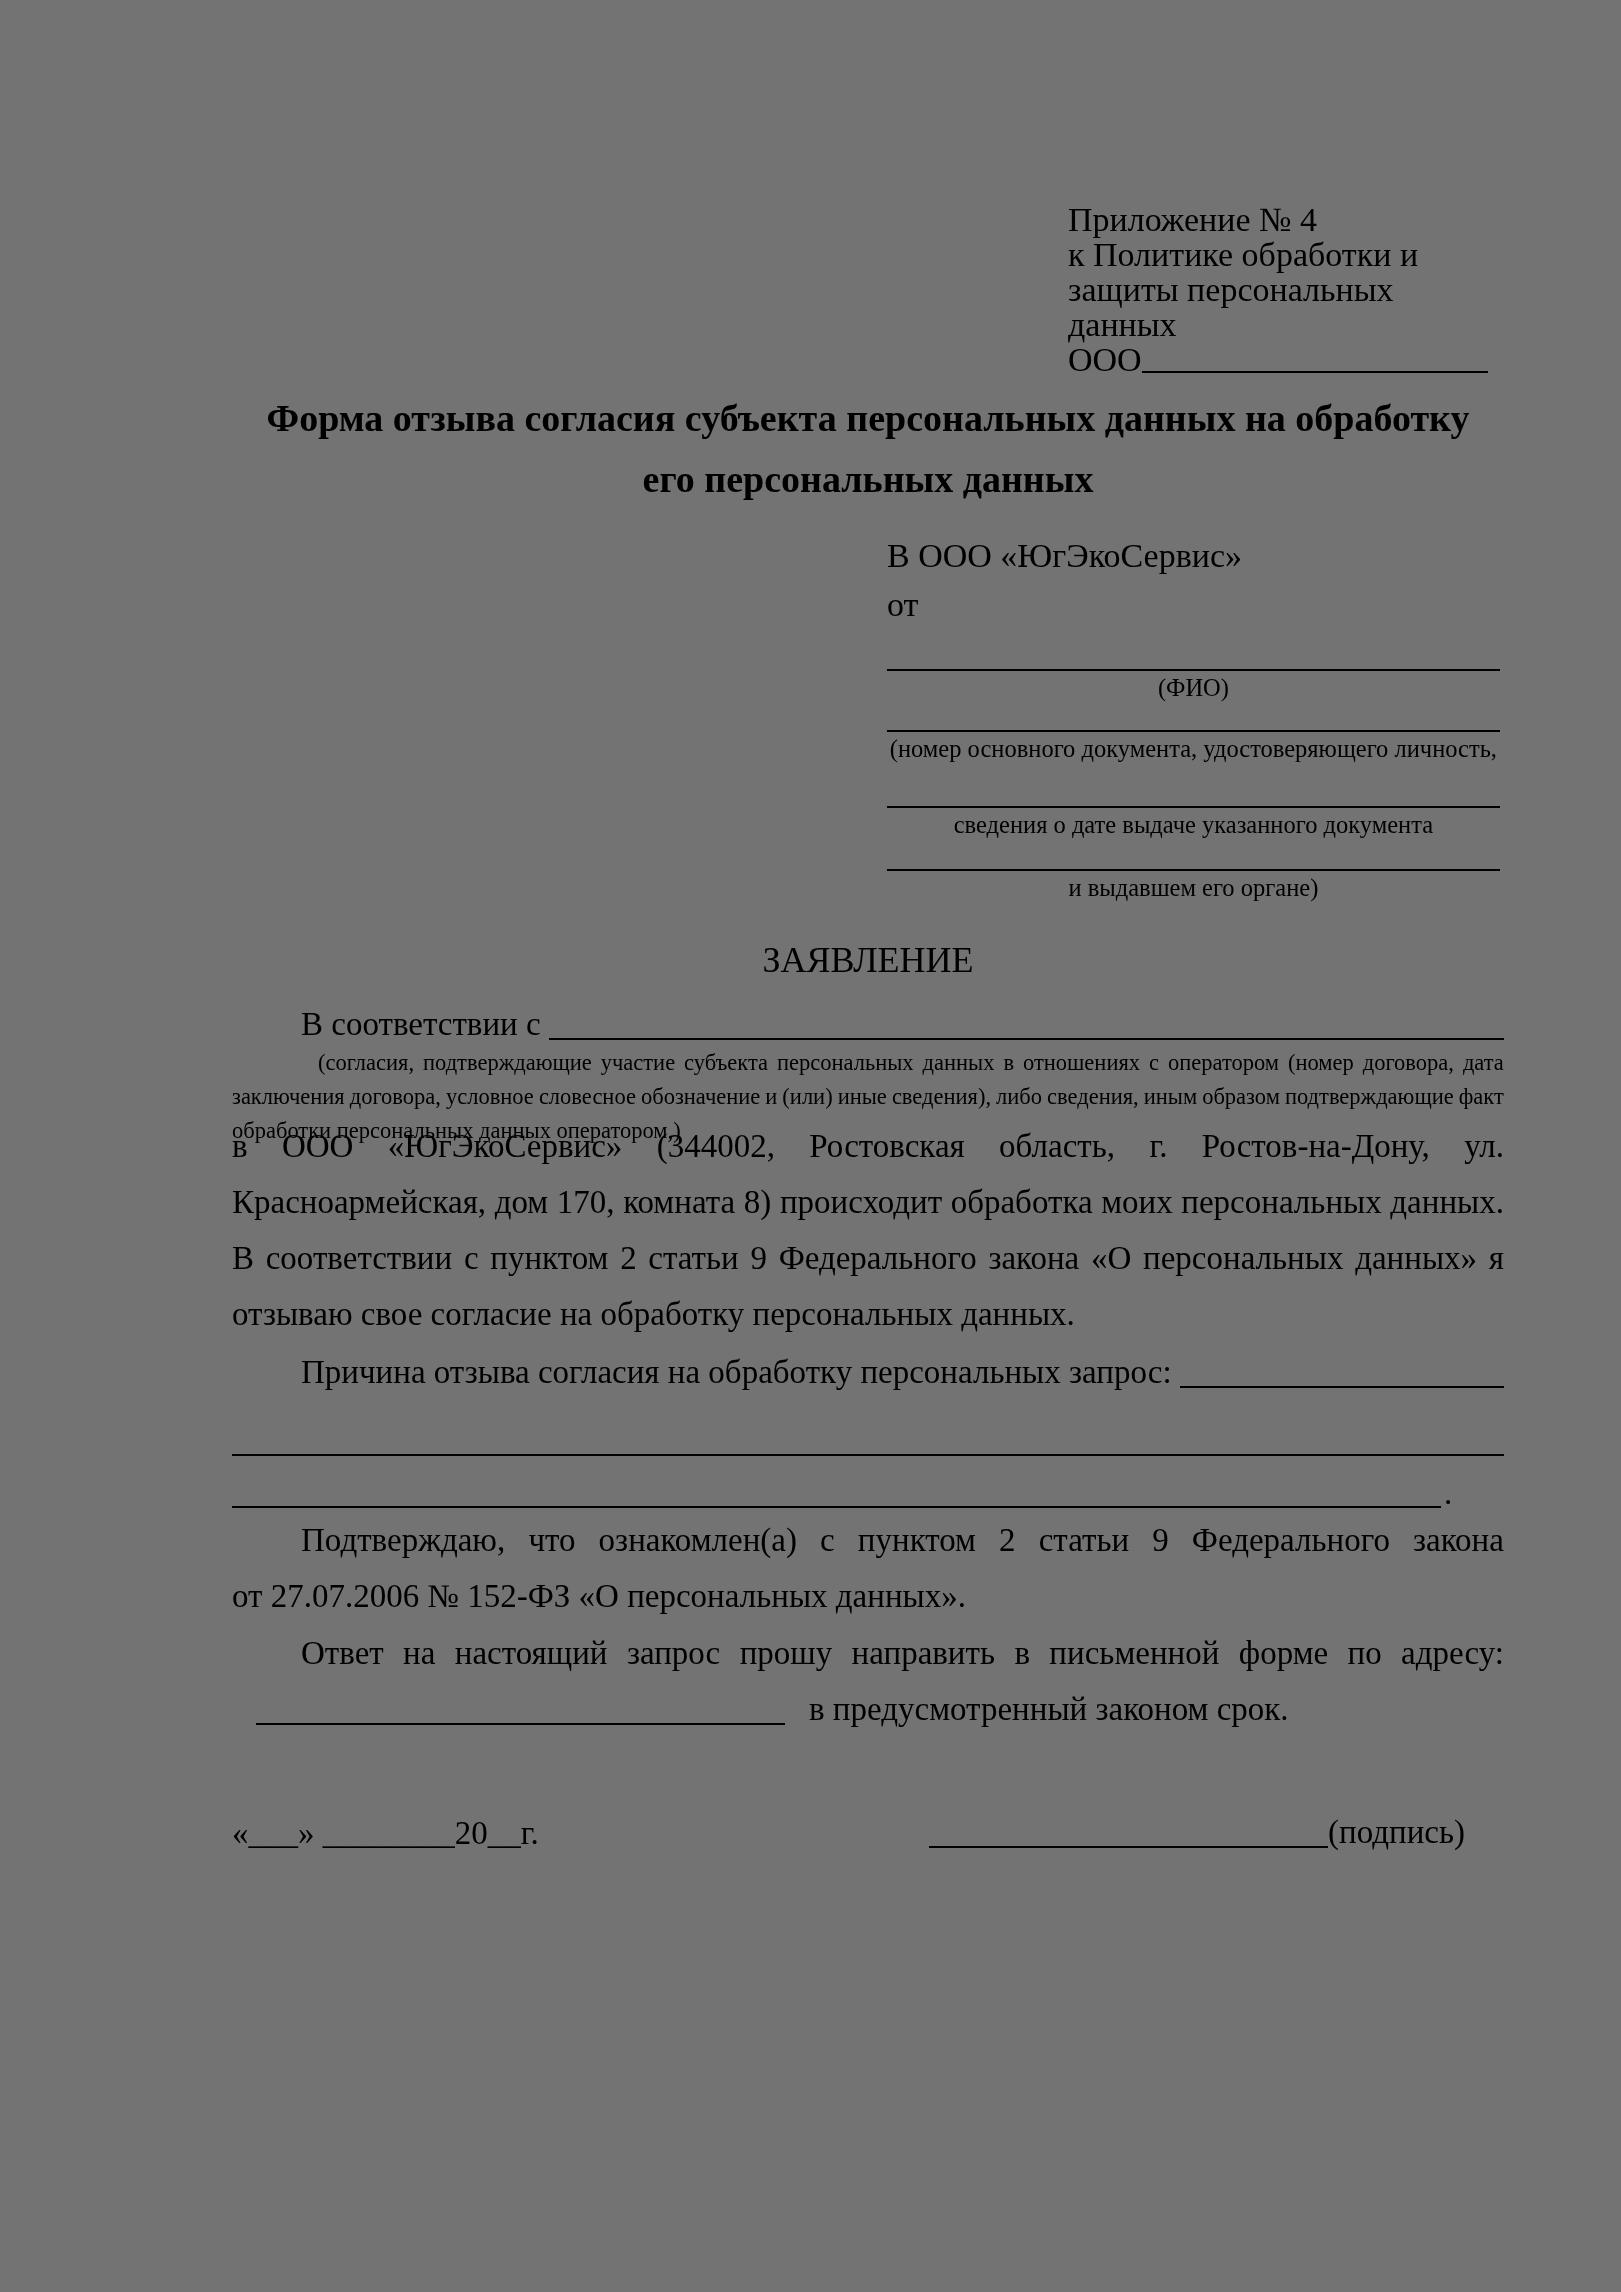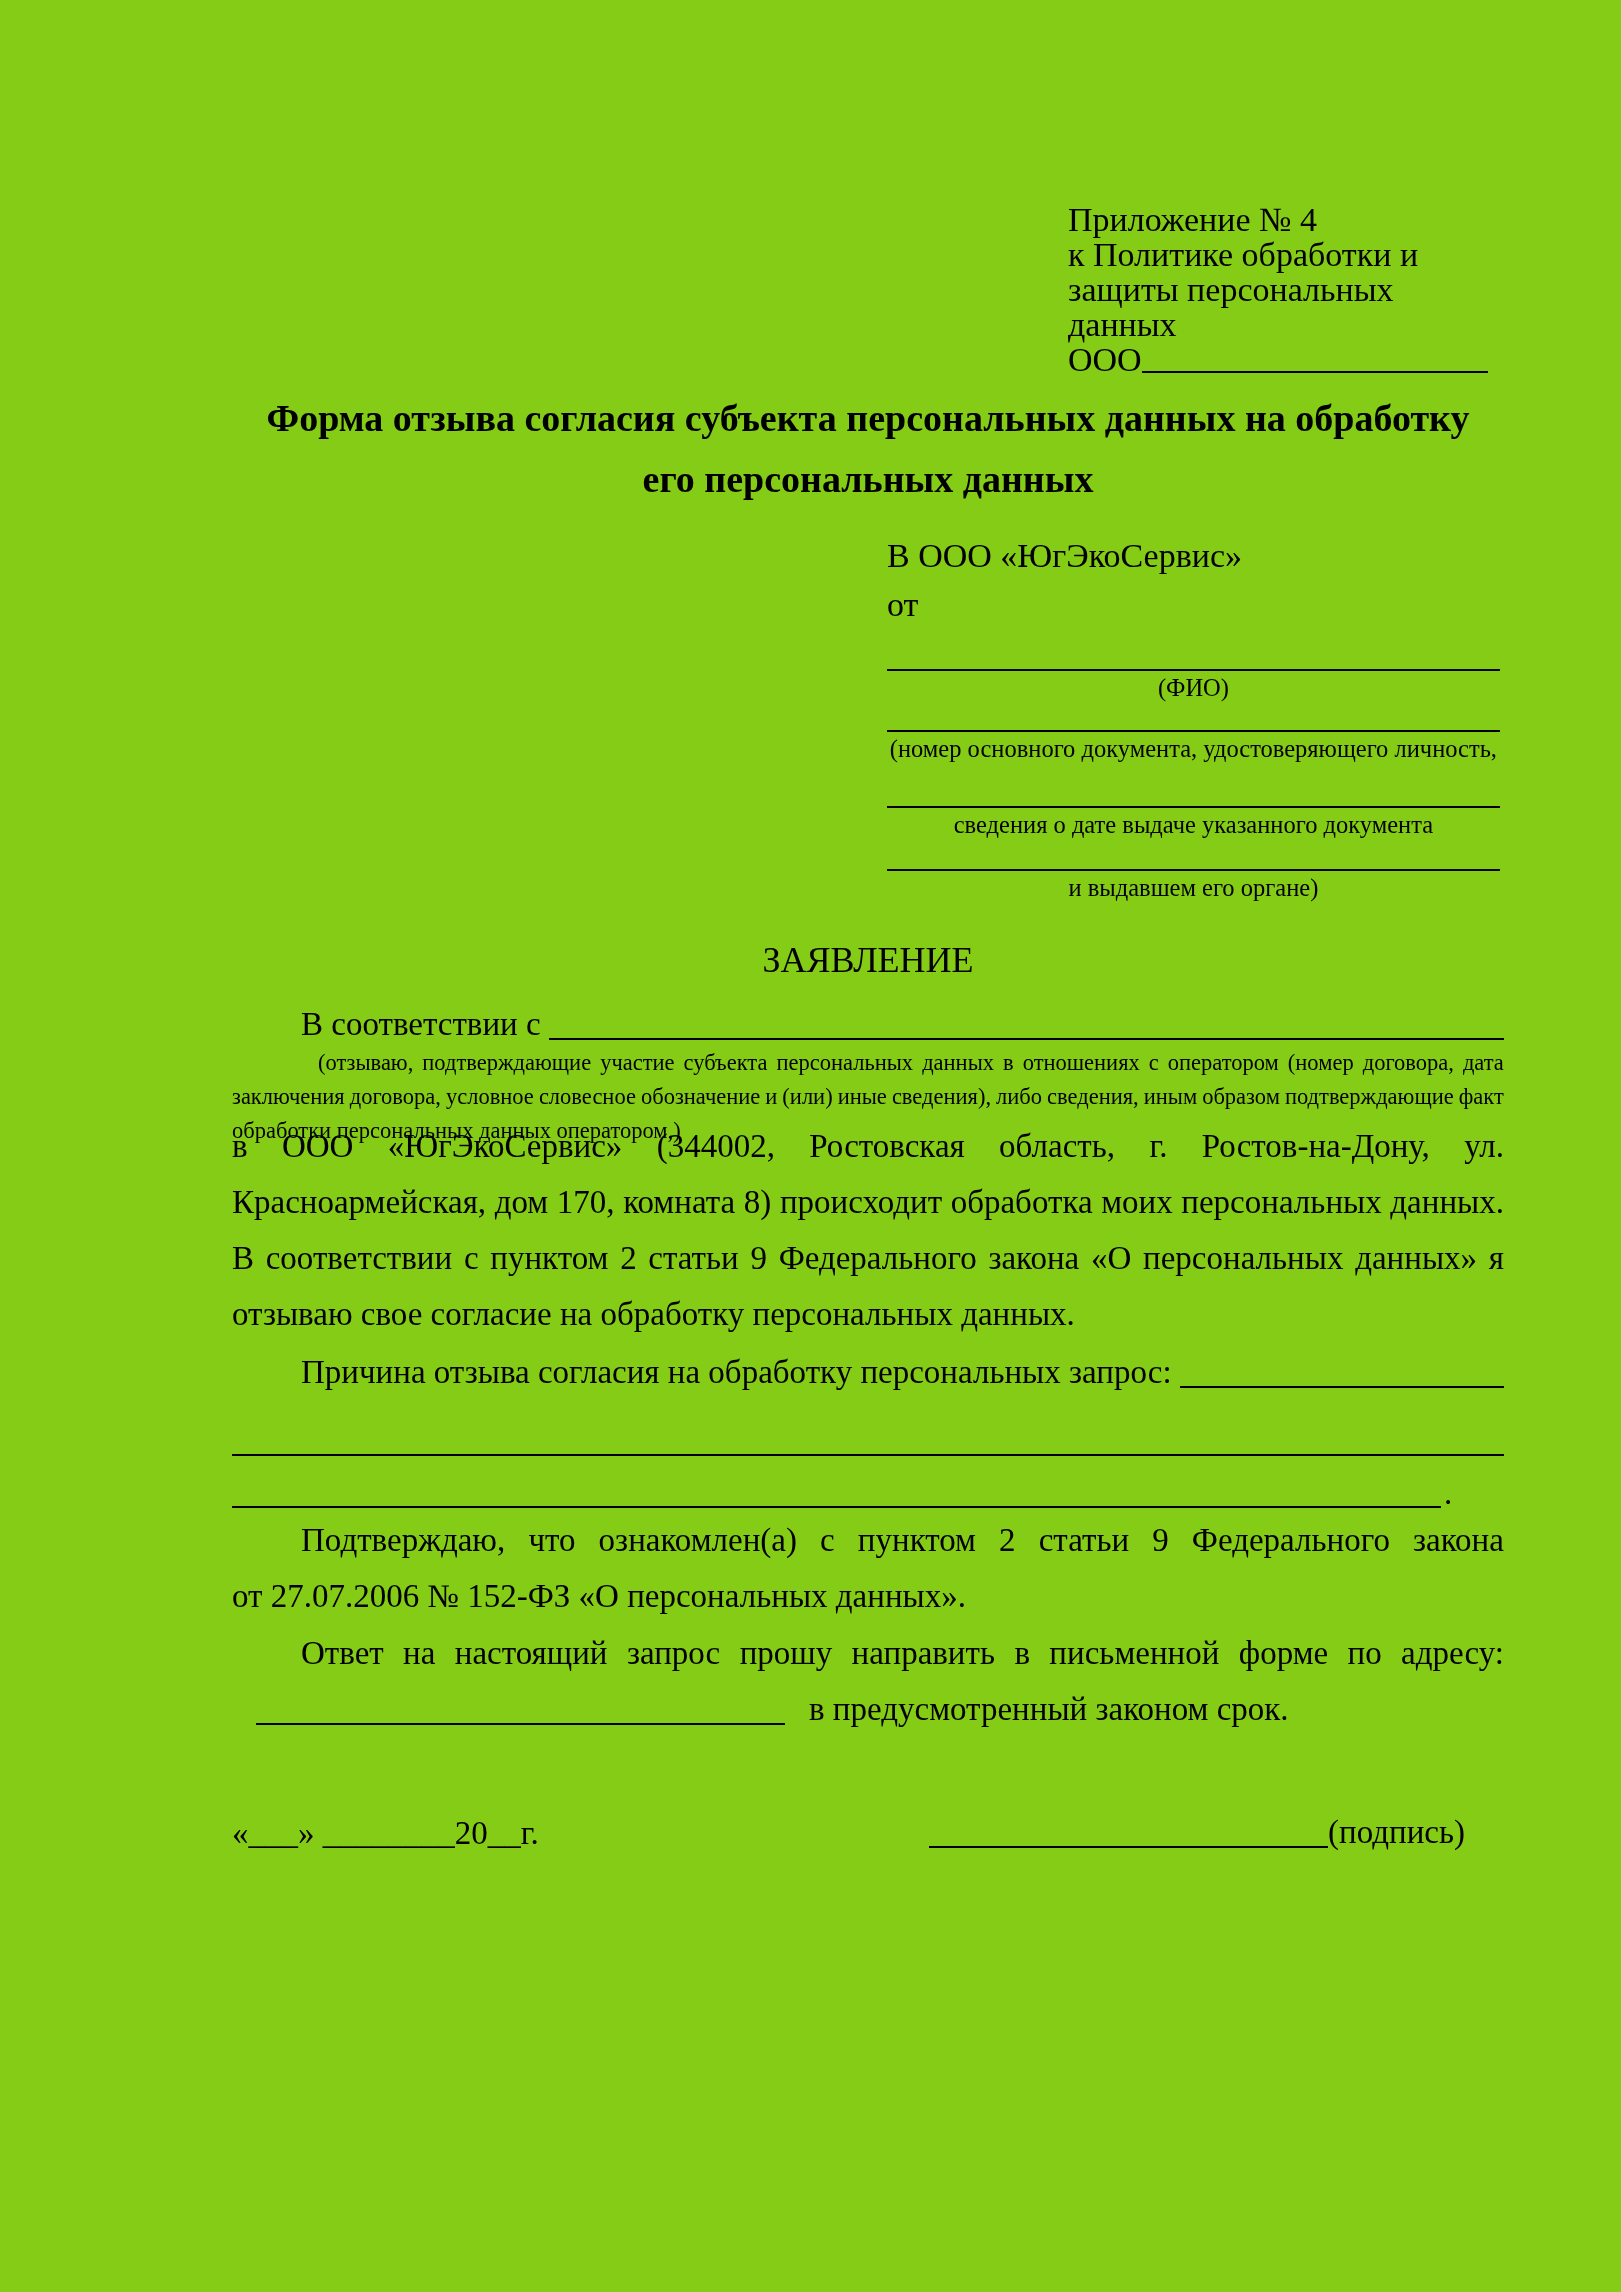--- a/index.html
+++ b/index.html
@@ -1,20 +1,20 @@
 <!DOCTYPE html>
 <html><head>
 <meta charset="utf-8">
 <style>
   html,body{margin:0;padding:0;background:#9a9a9a;}
   .page{
     position:relative;
     width:1621px;height:2293px;
     margin:0 auto;
-    background:#84cc16;
+    background:#737373;
     font-family:"Liberation Serif","DejaVu Serif",serif;
     color:#000;
     overflow:hidden;
   }
   .abs{position:absolute;}
 
   
   .header-note{left:1068px;top:202px;width:420px;font-size:34px;line-height:35px;}
   .ooo-line{display:flex;}
   .fill{flex:1;border-bottom:2.9px solid #000;}
@@ -103,21 +103,21 @@
 
   <div class="abs intro">
     <span class="lbl">В соответствии с </span>
     <span class="fill"></span>
   </div>
 
   <div class="abs heading">ЗАЯВЛЕНИЕ</div>
 
   <div class="abs note">
     <div class="jline ind88">
-        <span>(отзываю,</span>
+        <span>(согласия,</span>
         <span>подтверждающие</span>
         <span>участие</span>
         <span>субъекта</span>
         <span>персональных</span>
         <span>данных</span>
         <span>в</span>
         <span>отношениях</span>
         <span>с</span>
         <span>оператором</span>
         <span>(номер</span>

